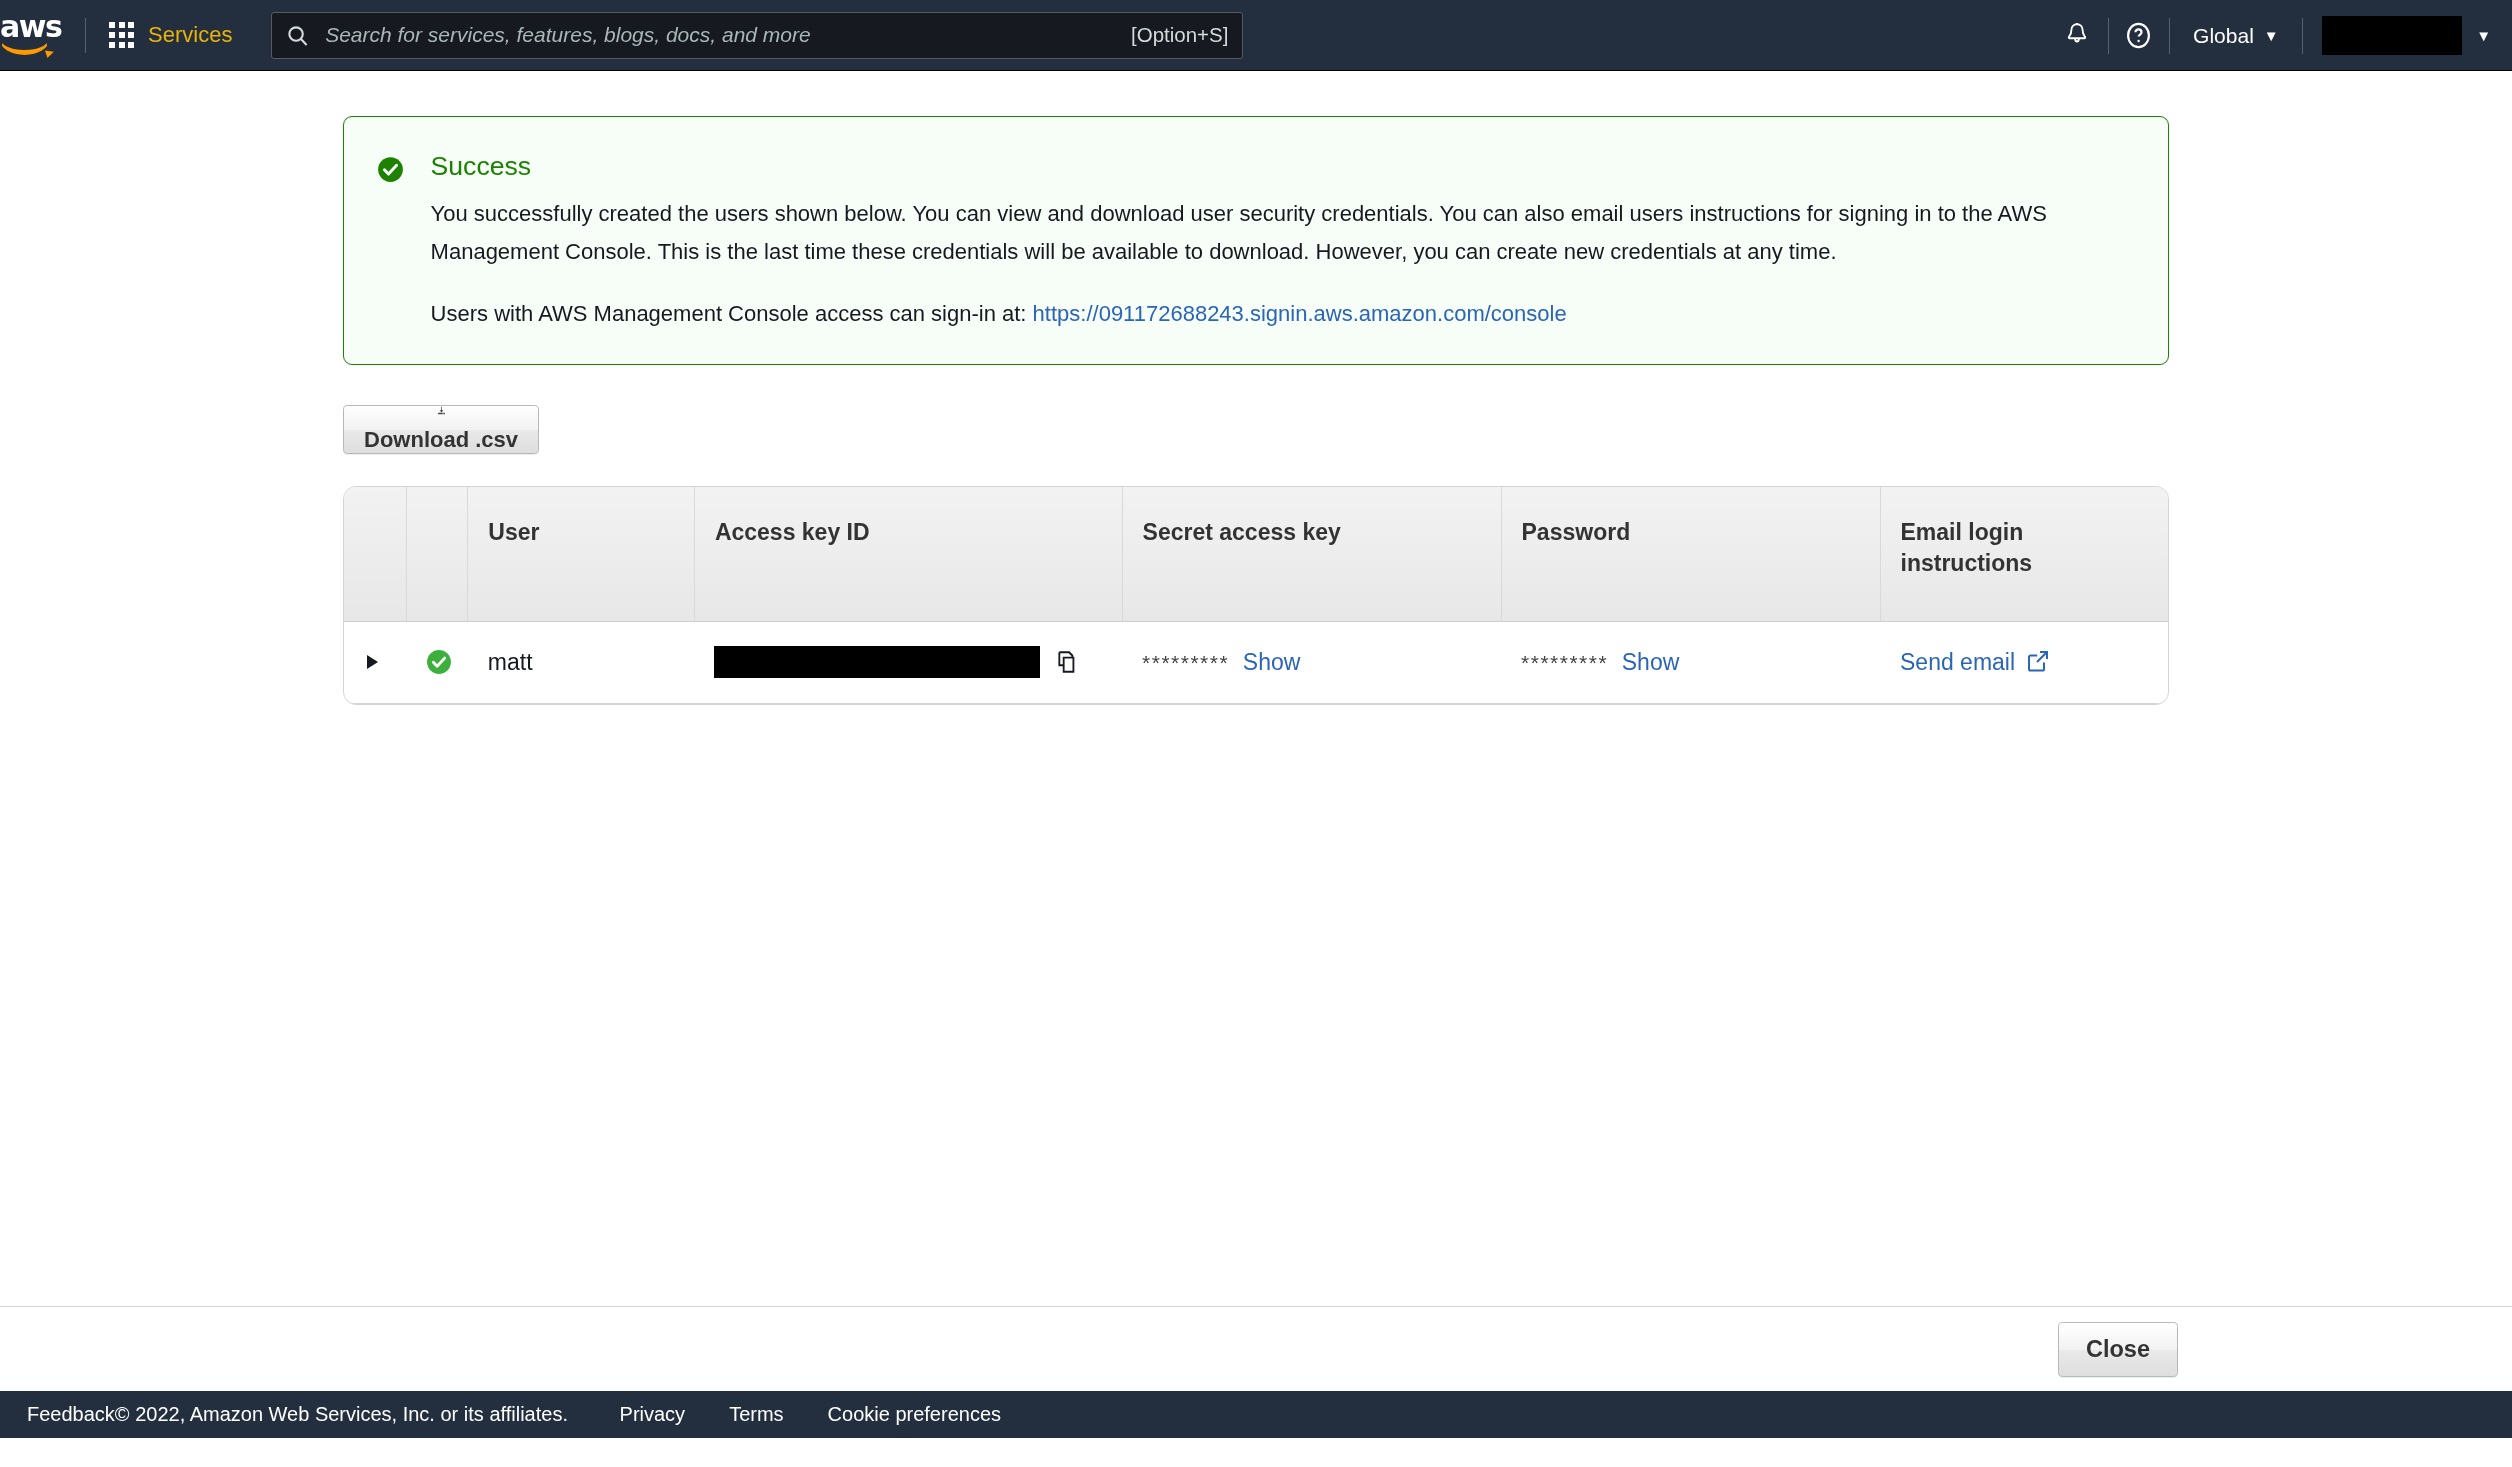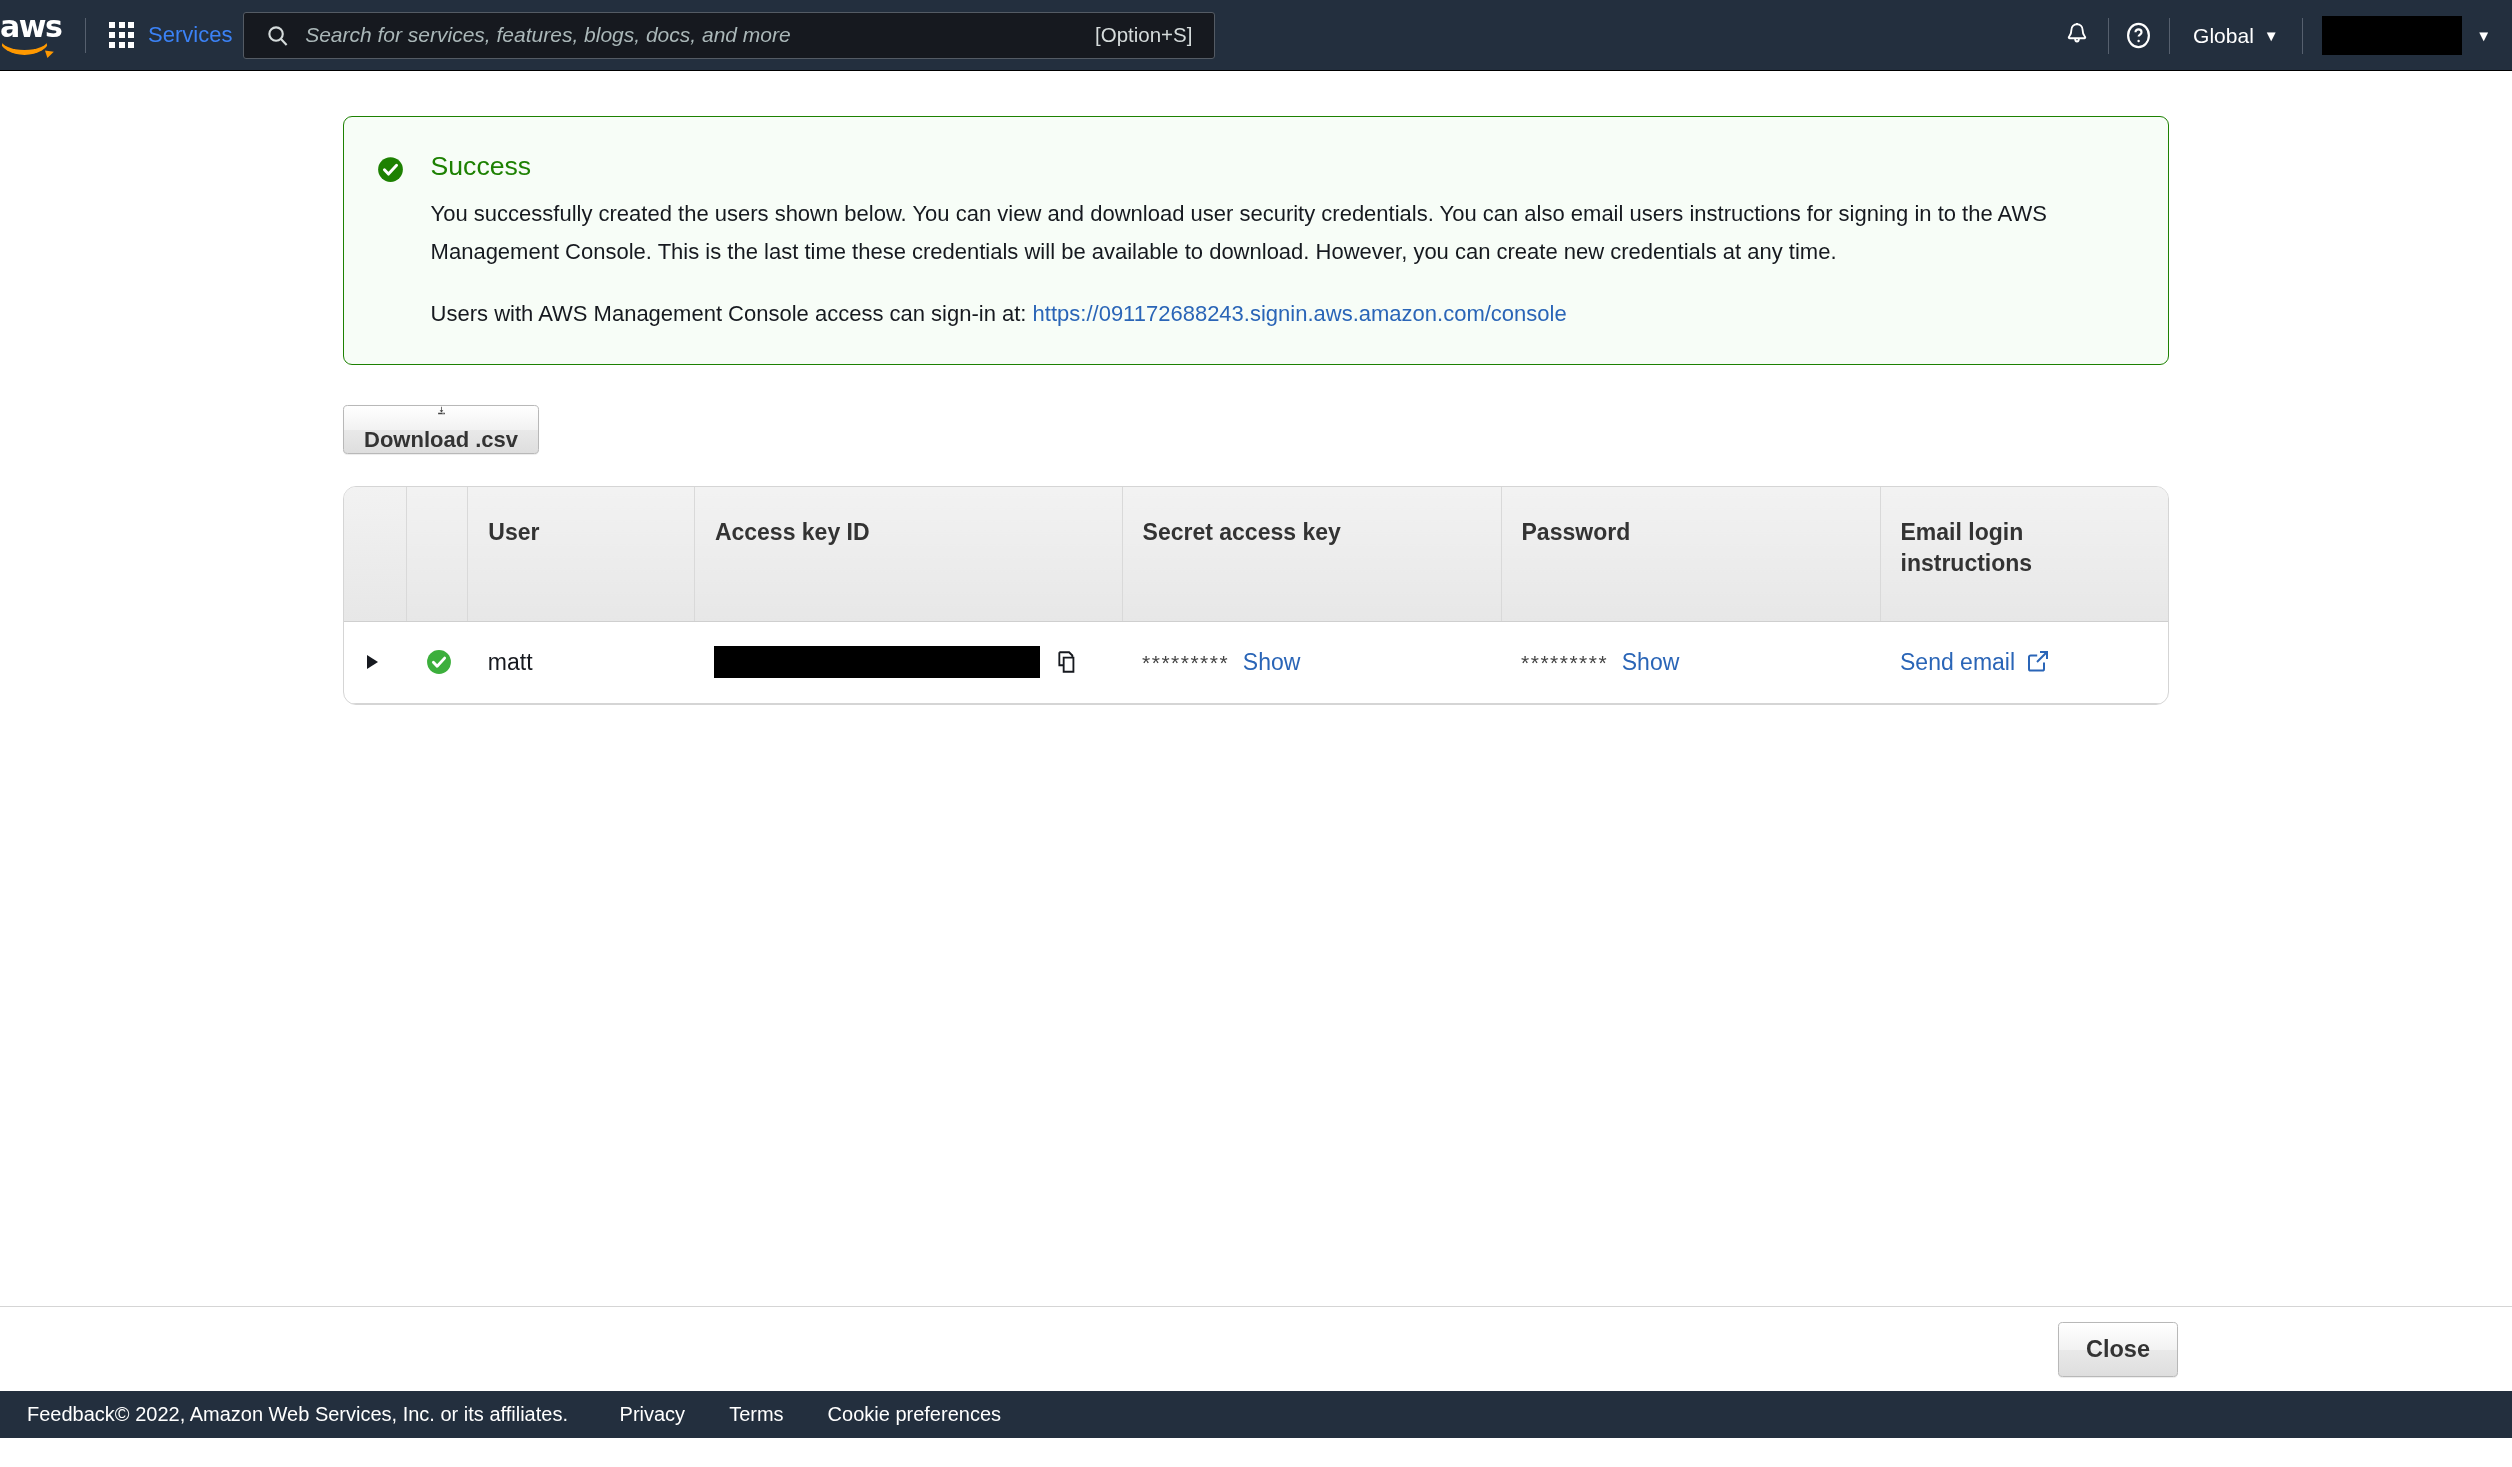--- a/index.html
+++ b/index.html
@@ -66,33 +66,33 @@
     padding: 4.6px 3px;
   }
   .grid-icon {
     display: grid;
     grid-template-columns: repeat(3, 6px);
     grid-template-rows: repeat(3, 6px);
     gap: 3.8px;
   }
   .grid-icon i { background: #ffffff; display: block; width: 6px; height: 6px; }
   .services-label {
-    color: #3b82f6;
+    color: #eab308;
     font-size: 22px;
     font-weight: normal;
   }
   .searchwrap {
-    margin-left: 8px;
+    margin-left: 36px;
     width: 972px; height: 47px;
     background: #16191f;
     border: 0.8px solid #545b64;
     border-radius: 3px;
     display: flex;
     align-items: center;
-    padding: 0 22px;
+    padding: 0 14px;
     cursor: text;
   }
   .search-icon {
     width: 23px; height: 23px;
     flex: 0 0 auto;
     margin-right: 13.7px;
   }
   .search-input {
     flex: 1;
     background: transparent;

